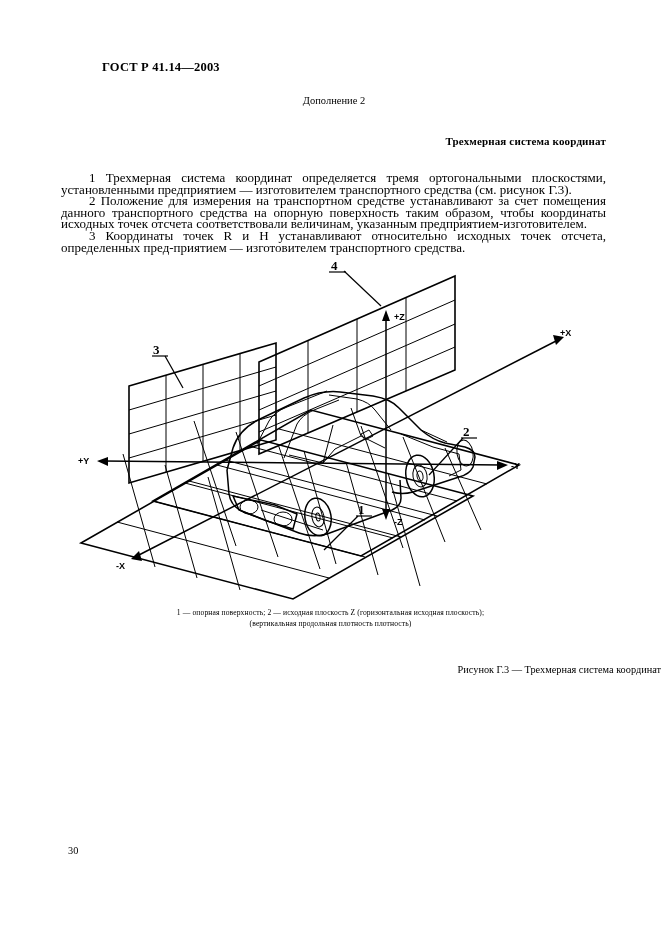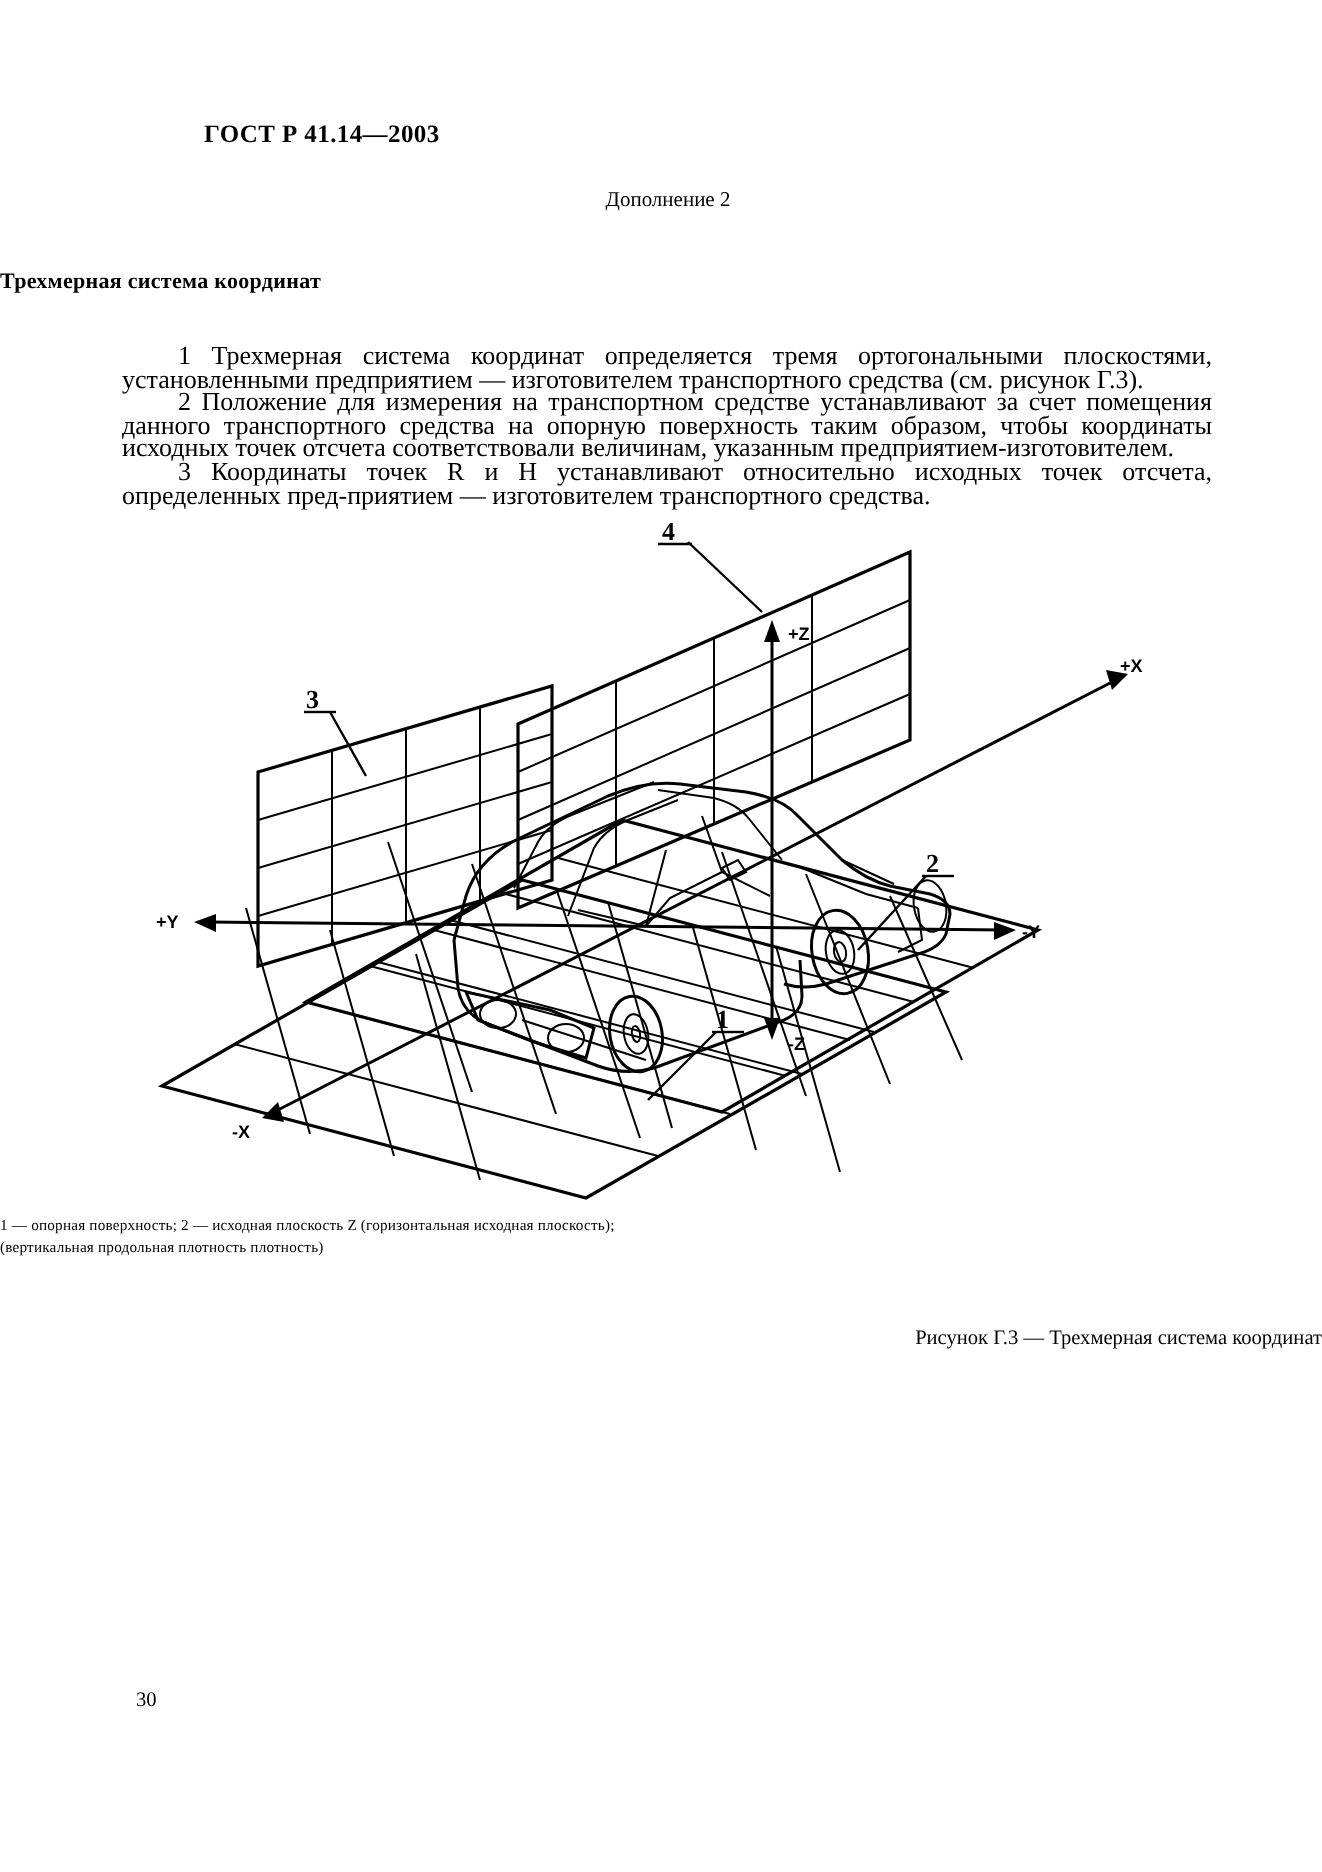--- a/index.html
+++ b/index.html
@@ -39,21 +39,21 @@
     text-align: center;
     font-size: 10.5px;
   }
 
   
   .section-title {
     position: absolute;
     left: 0;
     top: 135px;
     width: 606px;
-    text-align: left;
+    text-align: right;
     font-size: 11px;
     font-weight: bold;
     letter-spacing: 0.15px;
   }
 
   
   .body-block {
     position: absolute;
     left: 61px;
     top: 172px;
@@ -77,20 +77,21 @@
   }
   .figure-canvas {
     display: block;
     margin: 0 auto;
   }
   .figure-legend {
     position: absolute;
     left: 0;
     top: 608px;
     width: 661px;
+    text-align: center;
     font-size: 7.6px;
     line-height: 10.5px;
     letter-spacing: 0.1px;
   }
   .figure-caption {
     position: absolute;
     left: 0;
     top: 664px;
     width: 661px;
     text-align: right;

